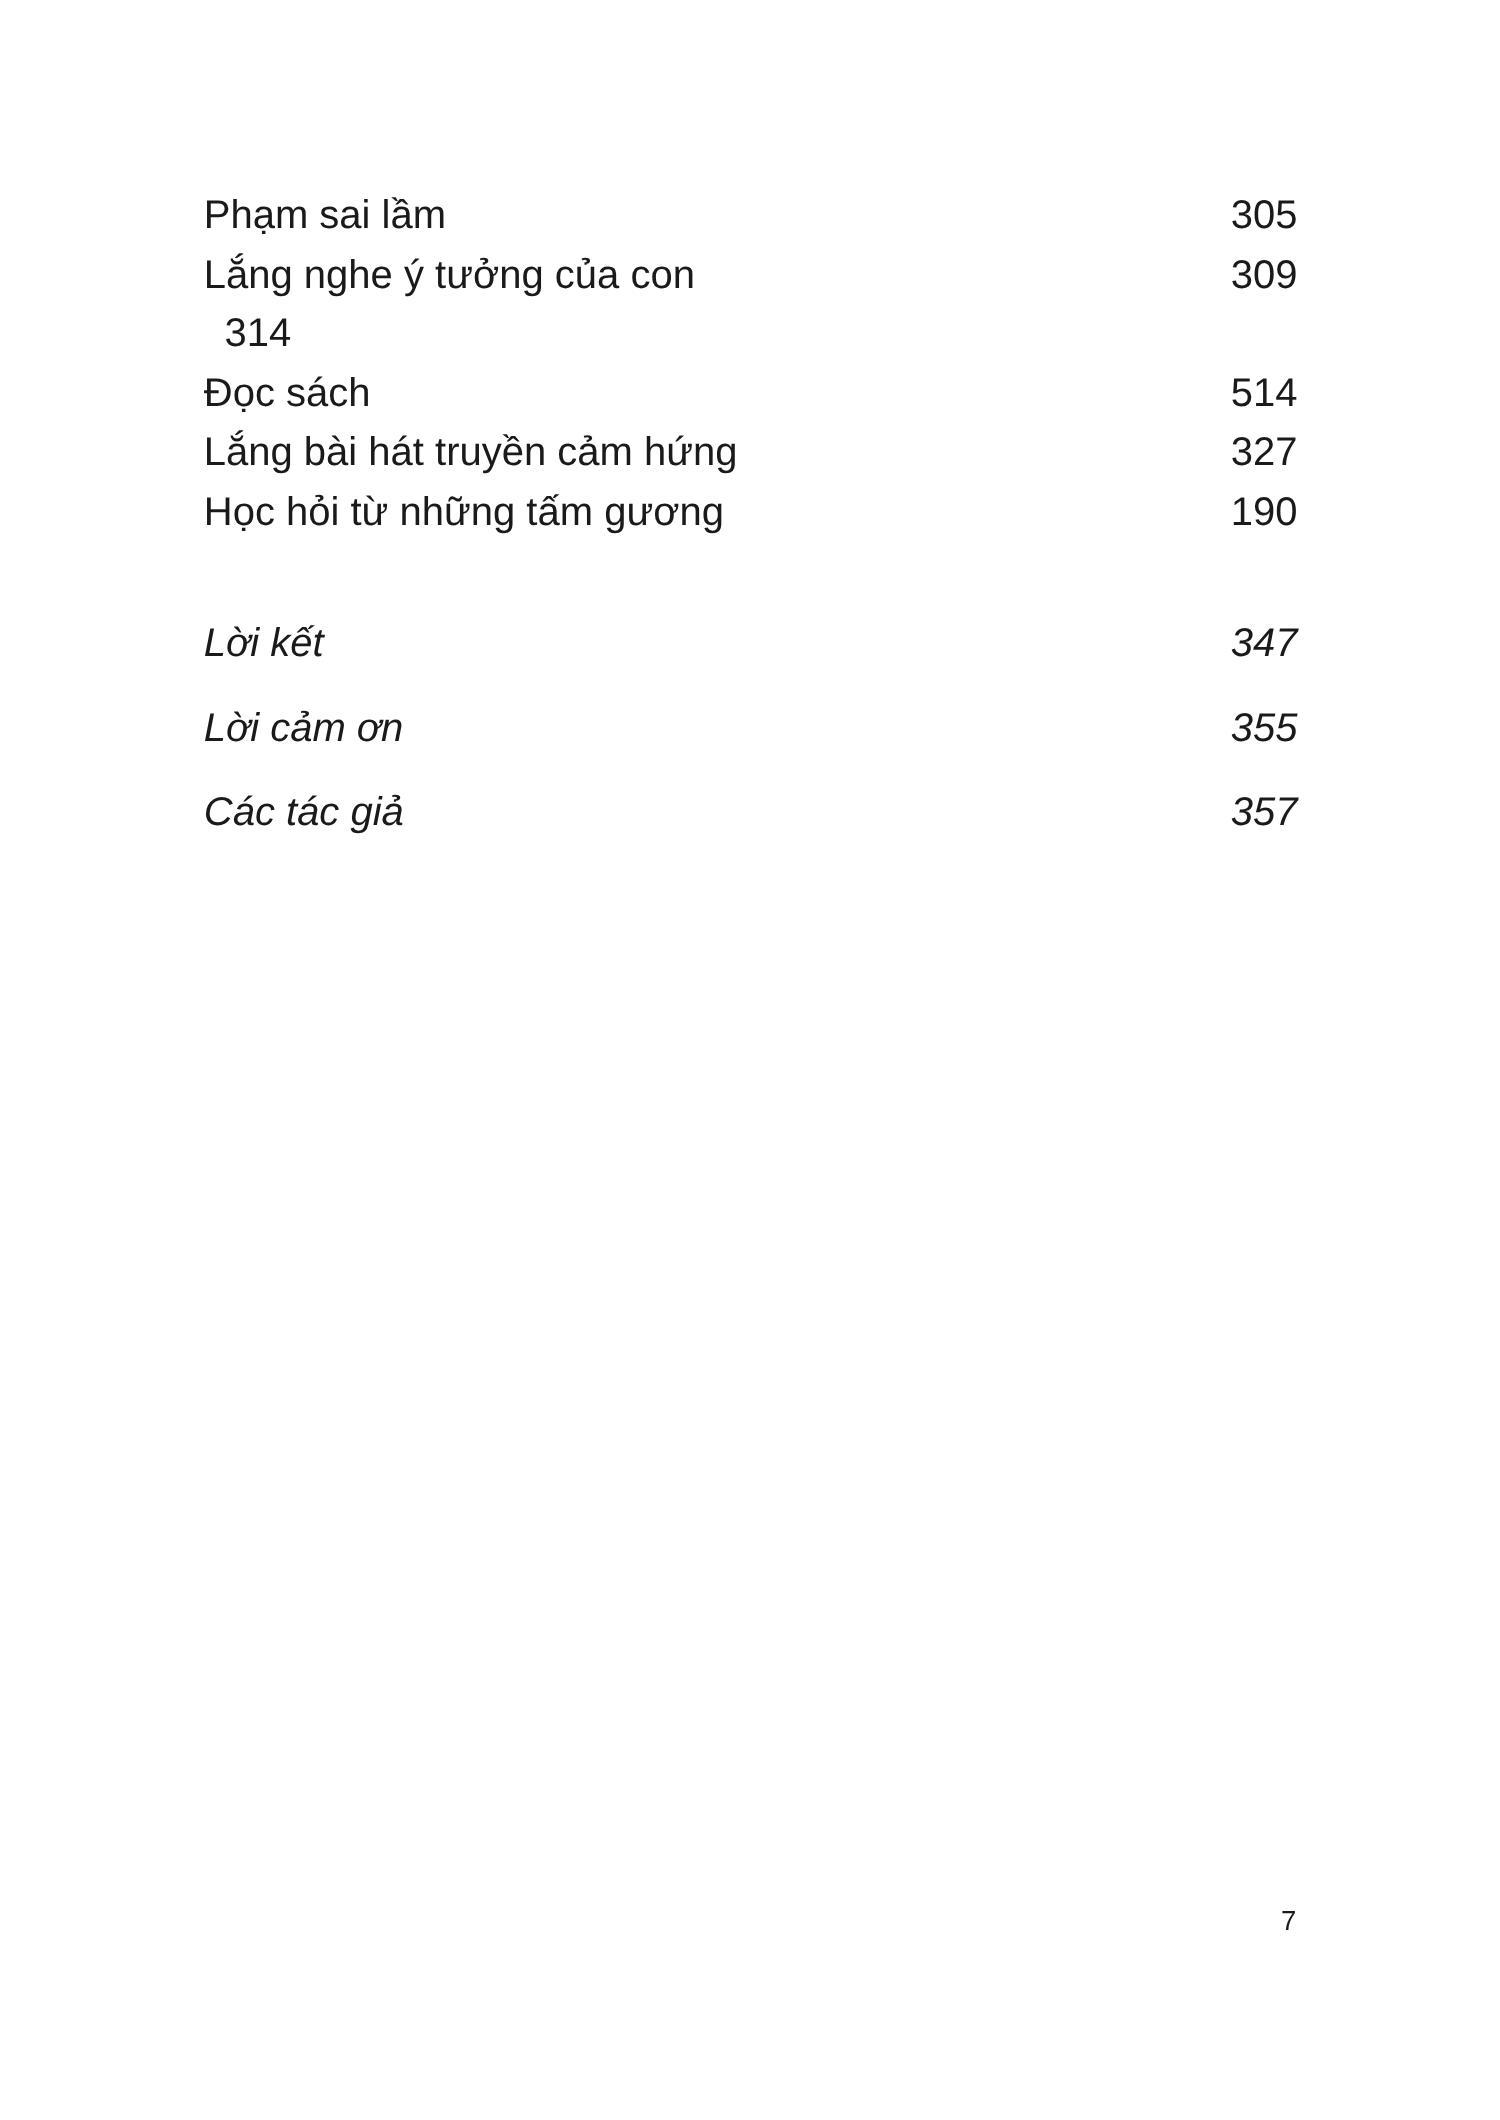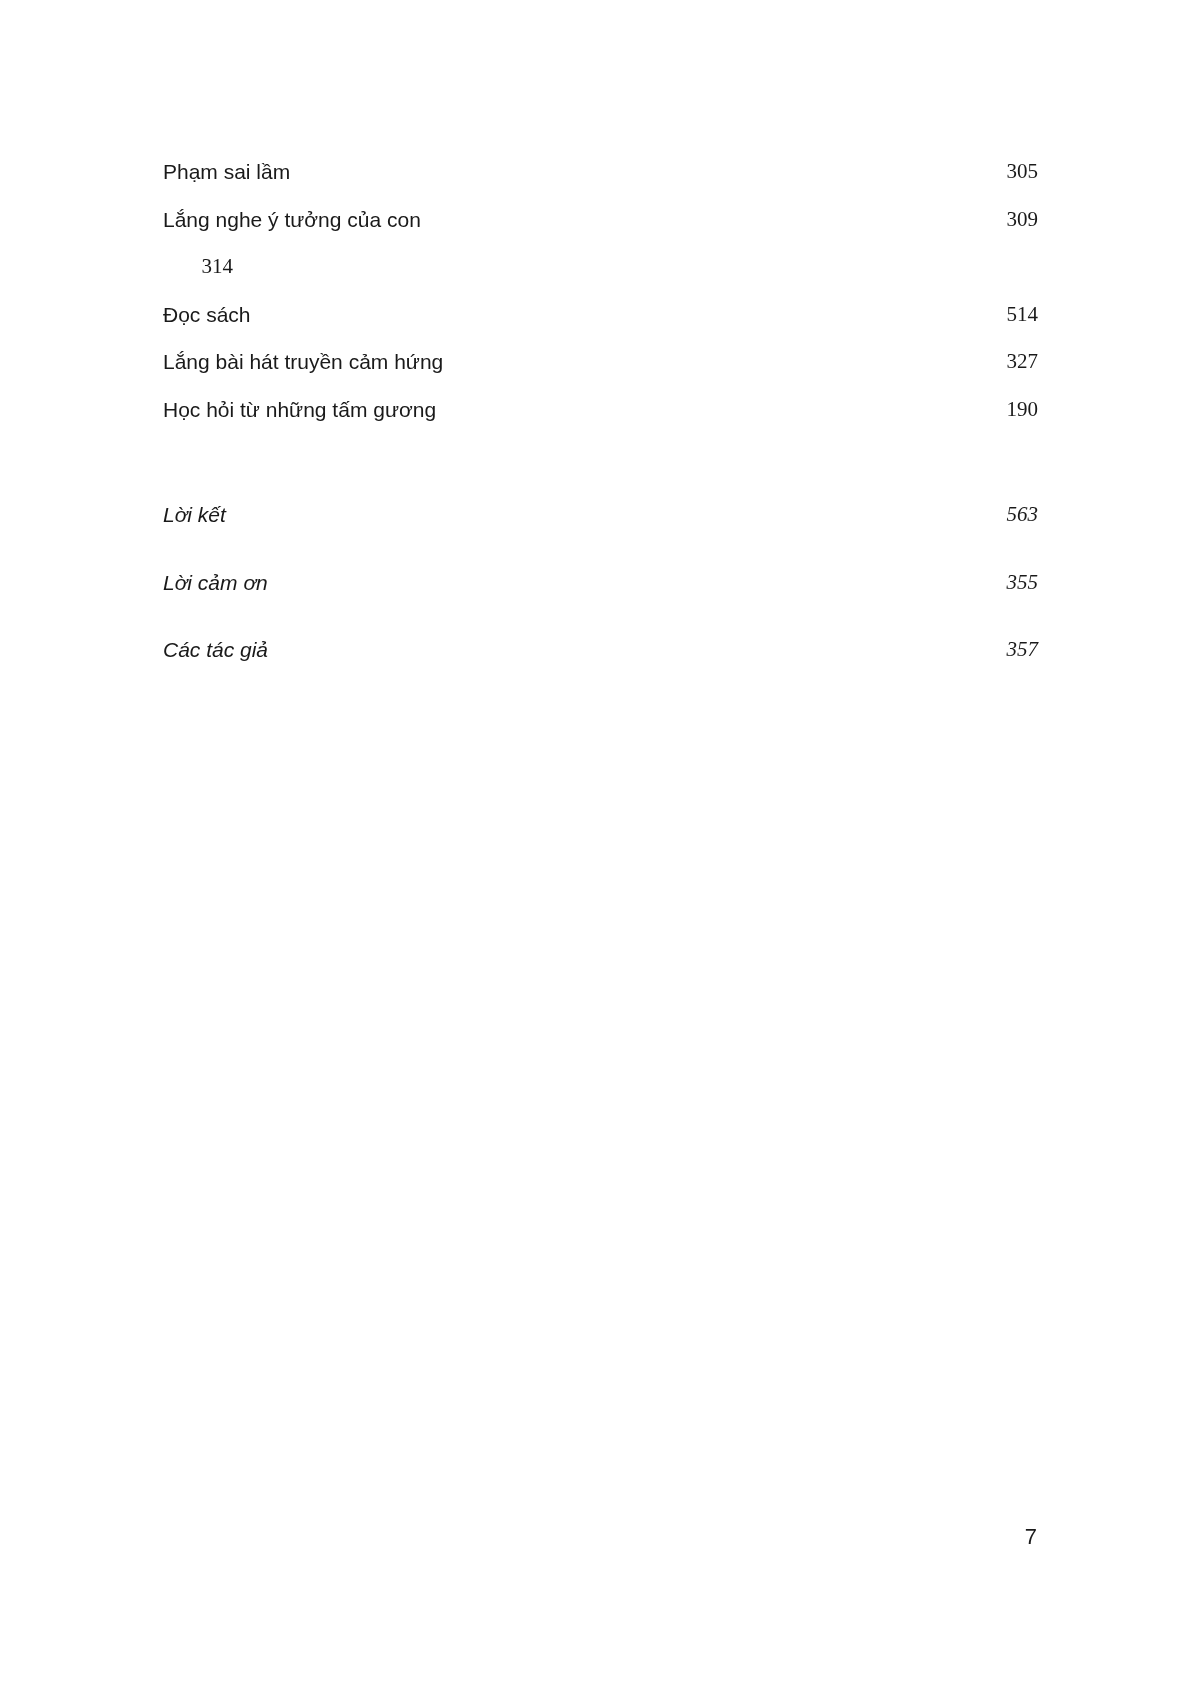--- a/index.html
+++ b/index.html
@@ -22,34 +22,33 @@
     top: 148px;
     width: 875px;
   }
   .toc-group {
     display: block;
   }
   .toc-row {
     display: flex;
     align-items: center;
     justify-content: space-between;
-    font-size: 21px;
+    font-size: 32px;
     line-height: 47.5px;
     color: #1a1a1a;
     white-space: nowrap;
   }
   .toc-row .title {
     flex: 0 1 auto;
     padding-right: 20px;
   }
   .toc-row .page-num {
     flex: 0 0 auto;
     text-align: right;
     min-width: 70px;
-    font-family: Liberation Serif, serif;
   }
   .toc-group.italic .toc-row {
     font-style: italic;
     margin-top: 20px;
   }
   .group-gap {
     height: 38px;
   }
   .folio {
     position: absolute;
@@ -91,21 +90,21 @@
         <span class="title">Học hỏi từ những tấm gương</span>
         <span class="page-num">190</span>
       </div>
     </div>
 
     <div class="group-gap"></div>
 
     <div class="toc-group italic">
       <div class="toc-row">
         <span class="title">Lời kết</span>
-        <span class="page-num">563</span>
+        <span class="page-num">347</span>
       </div>
       <div class="toc-row">
         <span class="title">Lời cảm ơn</span>
         <span class="page-num">355</span>
       </div>
       <div class="toc-row">
         <span class="title">Các tác giả</span>
         <span class="page-num">357</span>
       </div>
     </div>

